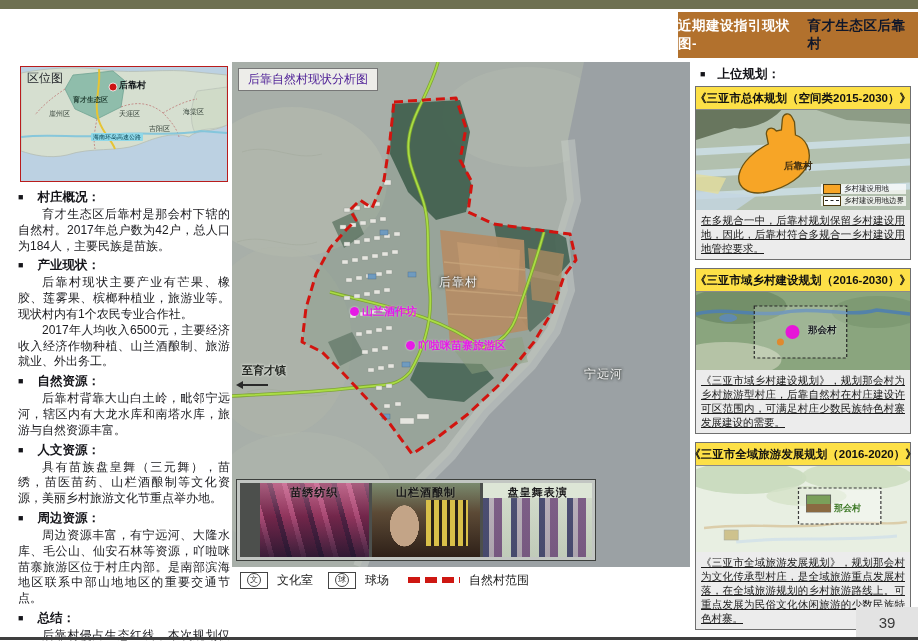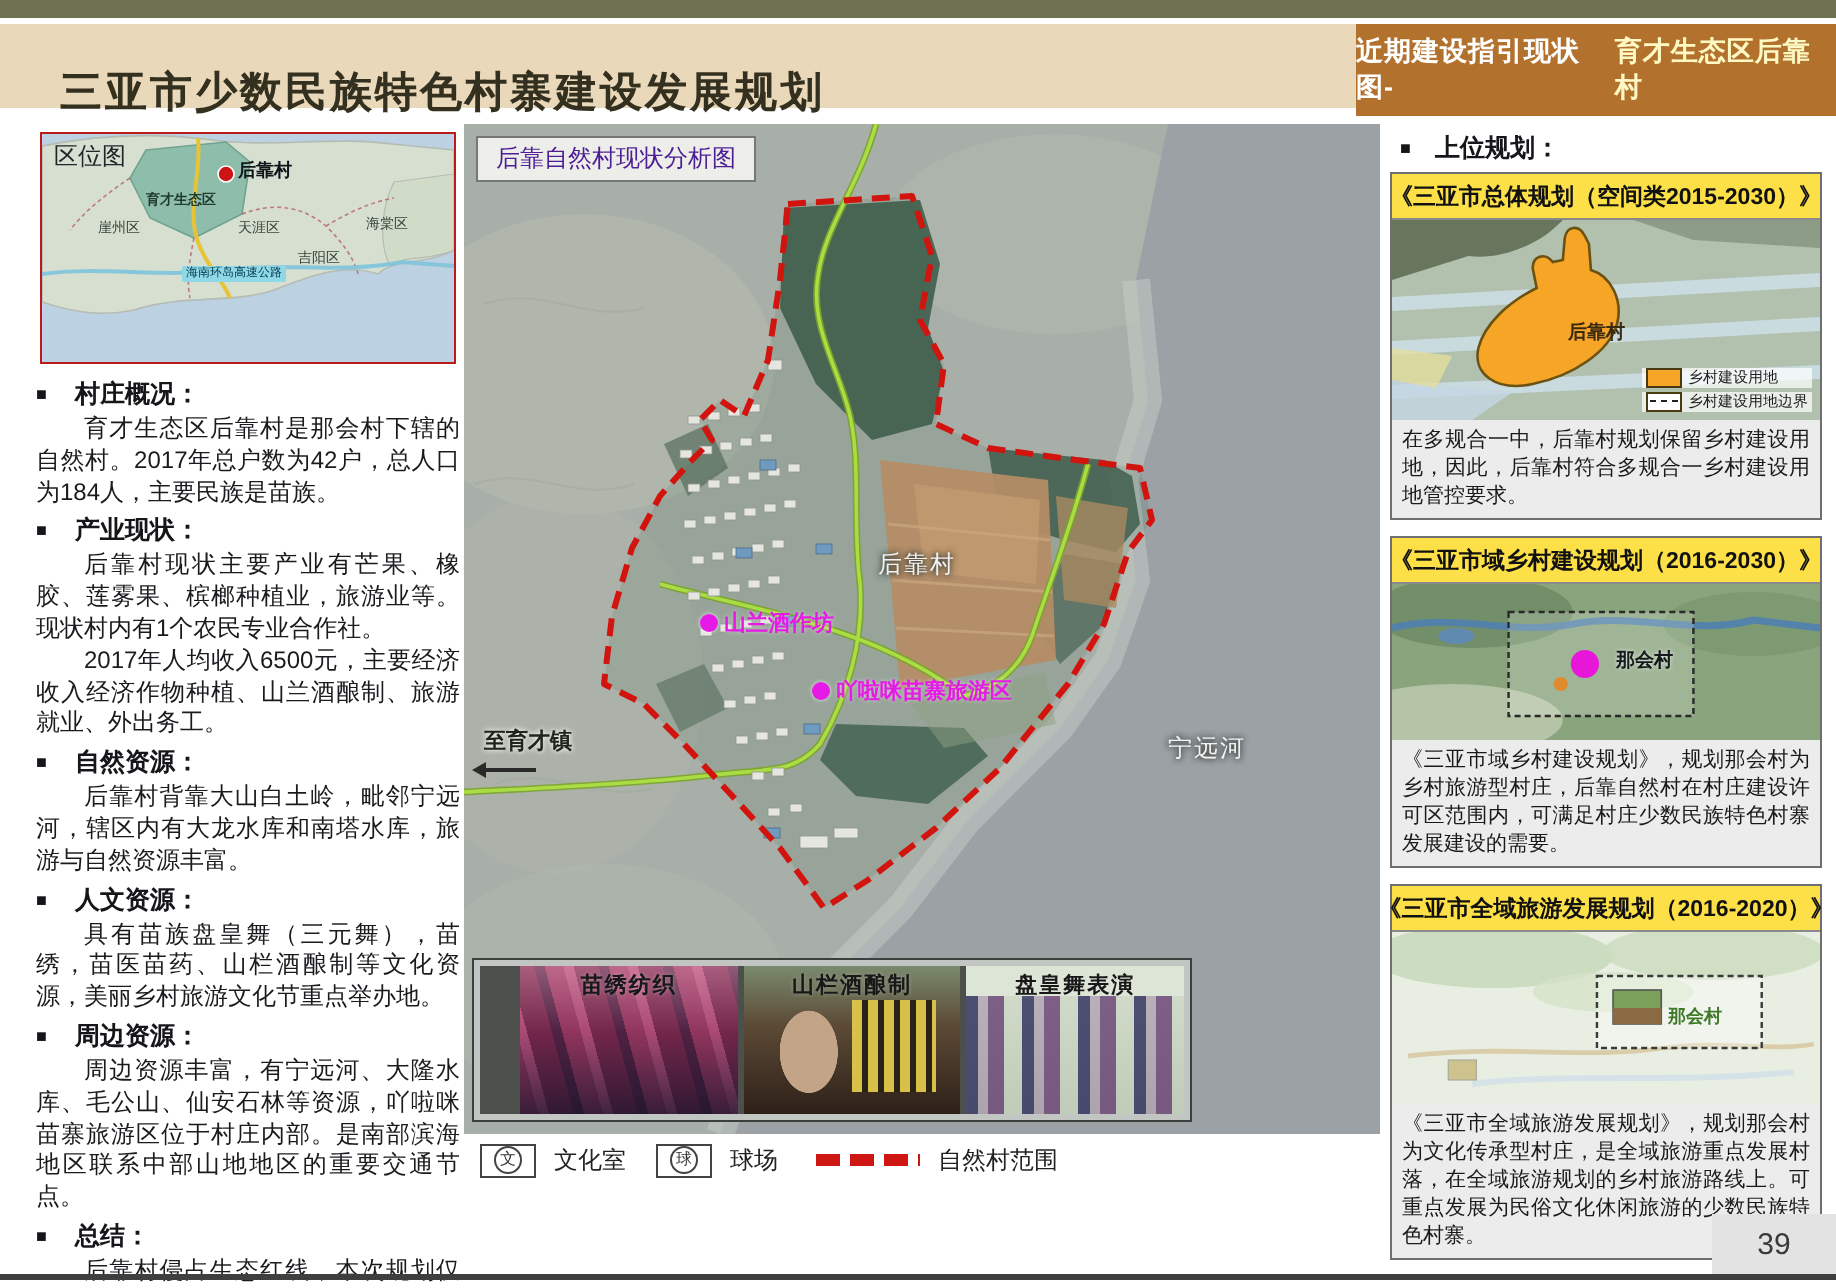--- a/index.html
+++ b/index.html
@@ -8,21 +8,21 @@
 
   
   .top-strip { position:absolute; top:0; left:0; right:0; height:9px; background:#6e7051; }
   .header-bar { position:absolute; top:12px; left:0; right:0; height:42px; background:#ead8ba; }
   .header-title { position:absolute; left:30px; top:20px; font-size:21px; font-weight:bold;
                   color:#33301f; letter-spacing:1.5px; }
   .header-tag { position:absolute; right:0; top:12px; width:240px; height:46px; background:#b2712d;
                 display:flex; align-items:center; justify-content:center; font-size:13.5px;
                 font-weight:bold; letter-spacing:.5px; }
   .header-tag .tag-white { color:#ffffff; }
-  .header-tag .tag-dark { color:#fef9c3; }
+  .header-tag .tag-dark { color:#0f172a; }
 
   
   .loc-map { position:absolute; left:20px; top:66px; width:206px; height:114px;
              border:1px solid #b91c1c; overflow:hidden; background:#bcd1e2; }
   .loc-map svg { position:absolute; inset:0; width:100%; height:100%; }
   .loc-title { position:absolute; left:6px; top:3px; font-size:12px; color:#22252a; }
   .loc-lbl { position:absolute; font-size:7px; color:#37443b; white-space:nowrap; }
   .loc-marker-lbl { position:absolute; left:98px; top:12px; font-size:9px; font-weight:bold; color:#101418; white-space:nowrap; }
   .loc-hwy { position:absolute; left:70px; top:66px; background:#8fd8e8; color:#08404f;
              font-size:6px; line-height:8px; padding:0 2px; white-space:nowrap; border-radius:1px; }
@@ -94,21 +94,21 @@
               background:#ececec; box-sizing:border-box; }
   .plan-head { height:22px; background:#fde047; border-bottom:1px solid #8a8a8a;
                display:flex; align-items:center; justify-content:center;
                font-size:11.5px; font-weight:bold; color:#111; white-space:nowrap; }
   .plan-map { position:relative; width:100%; overflow:hidden; }
   .plan-map svg { position:absolute; inset:0; width:100%; height:100%; }
   .box1 { top:86px; } .box1 .plan-map { height:100px; }
   .box2 { top:268px; } .box2 .plan-map { height:78px; }
   .box3 { top:442px; } .box3 .plan-map { height:86px; }
   .plan-text { padding:3px 5px 4px 5px; font-size:10.5px; line-height:14px; color:#1a1a1a;
-               text-align:justify; }
+               text-align:justify;text-decoration:underline; }
   .plan-lbl { position:absolute; font-weight:bold; white-space:nowrap; }
   .b1-lbl { left:88px; top:50px; font-size:9.5px; color:#3a2a10; }
   .b2-lbl { left:112px; top:32px; font-size:9.5px; color:#14181c; text-shadow:0 0 2px rgba(240,245,240,.8); }
   .b3-lbl { left:138px; top:36px; font-size:9px; color:#3f7a28; text-shadow:0 0 2px rgba(255,255,255,.8); }
   .b1-legend { position:absolute; right:4px; bottom:4px; display:flex; flex-direction:column; gap:2px; }
   .b1-leg-row { display:flex; align-items:flex-end; gap:3px; background:rgba(255,255,255,.72);
                 padding:0 2px; }
   .b1-leg-label { font-size:7.5px; color:#222; white-space:nowrap; }
   .sw-orange { width:16px; height:8px; background:#f7a526; border:1px solid #4a3a12; }
   .sw-dash { width:16px; height:8px; background:#fff; border:1px solid #4a3a12;
@@ -120,23 +120,20 @@
   .page-num { position:absolute; right:0; top:607px; width:62px; height:30px; background:#e3e3e3;
               display:flex; align-items:center; justify-content:center; font-size:15px; color:#3a3a3a; }
   .bottom-line { position:absolute; left:0; right:0; top:637px; height:3px; background:#3f3f3f; }
 </style>
 </head>
 <body>
 
 <div class="page">
 
   <div class="top-strip"></div>
-  <div class="header-bar">
-    <div class="header-title">三亚市少数民族特色村寨建设发展规划</div>
-  </div>
   <div class="header-tag">
     <span class="tag-white">近期建设指引现状图-</span>
       <span class="tag-dark">育才生态区后靠村</span>
   </div>
 
   <div class="loc-map">
     <svg viewBox="0 0 206 114" preserveAspectRatio="none">
       <rect width="206" height="114" fill="#bcd1e2"></rect>
       <path d="M0,6 C25,1 55,-1 85,3 C115,7 145,1 175,5 L206,8 L206,58 C190,66 176,62 168,70 C150,64 132,72 116,78 C96,85 70,80 46,88 C28,92 12,88 0,84 Z" fill="#d6dfd0" stroke="#b4bcb4" stroke-width="0.8"></path>
       <path d="M176,24 L206,20 L206,58 C192,64 182,60 174,66 C168,54 170,36 176,24 Z" fill="#d0dbc8" stroke="#b4bcb4" stroke-width="0.6"></path>

